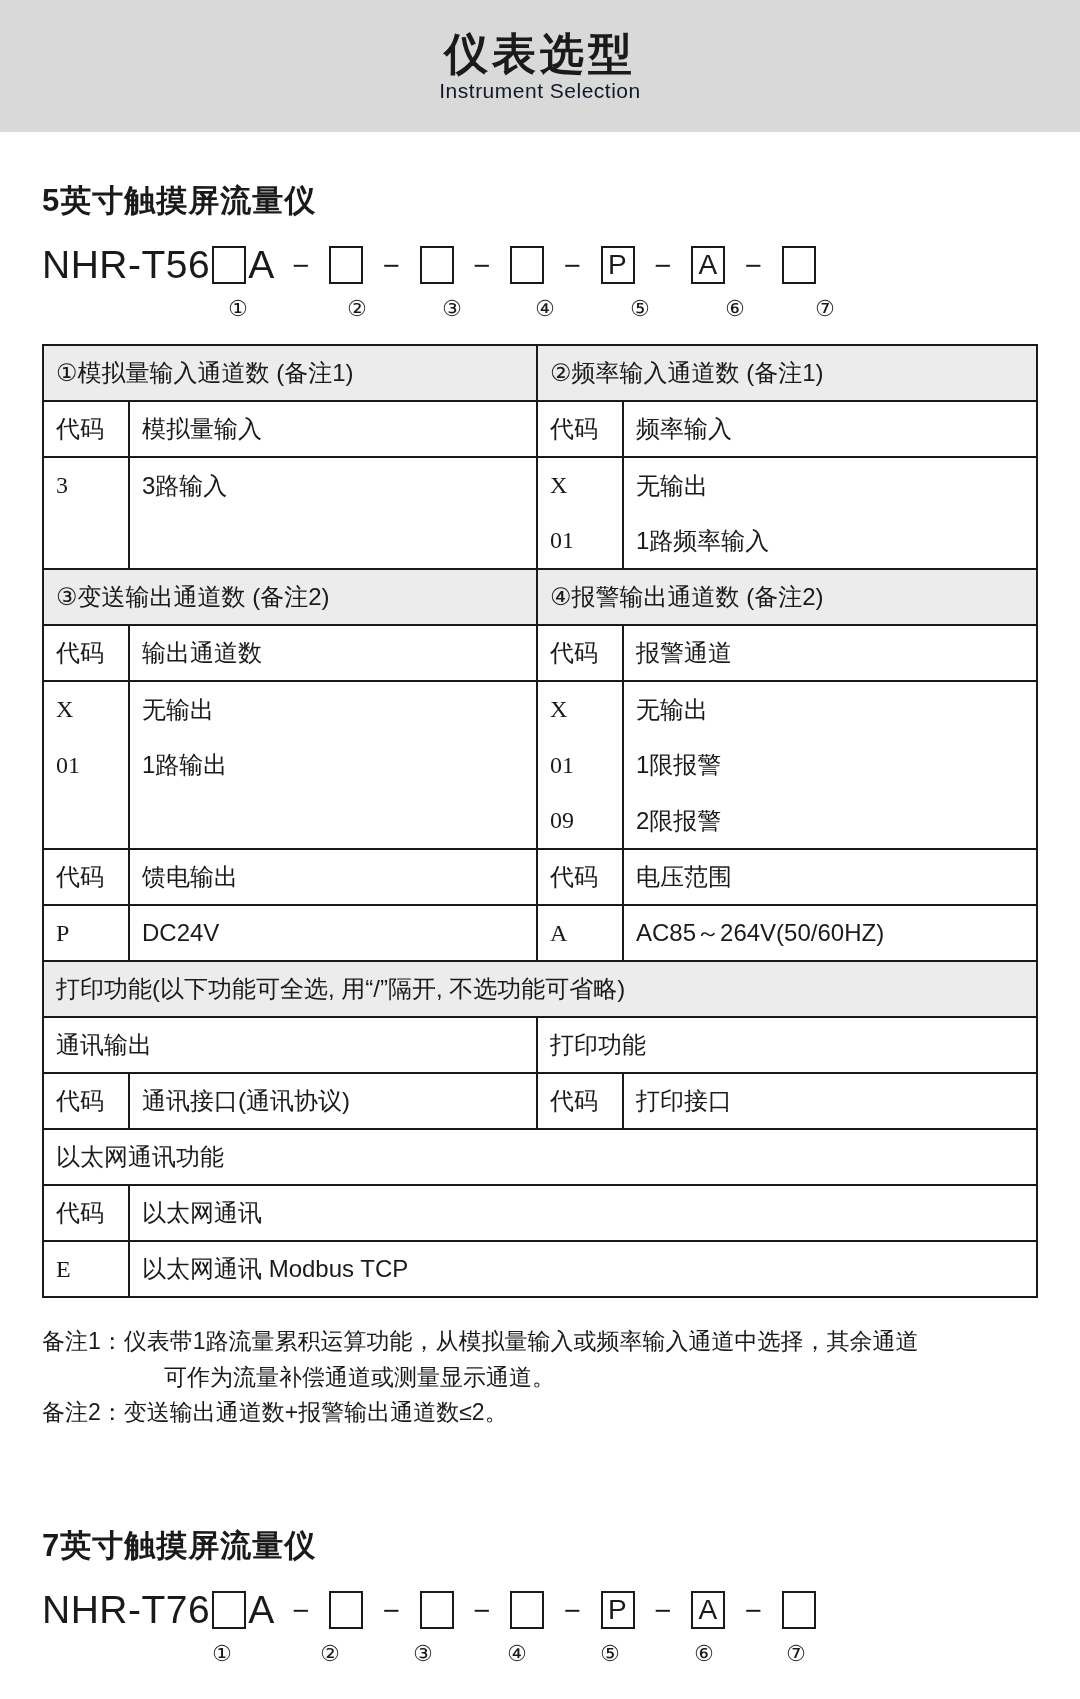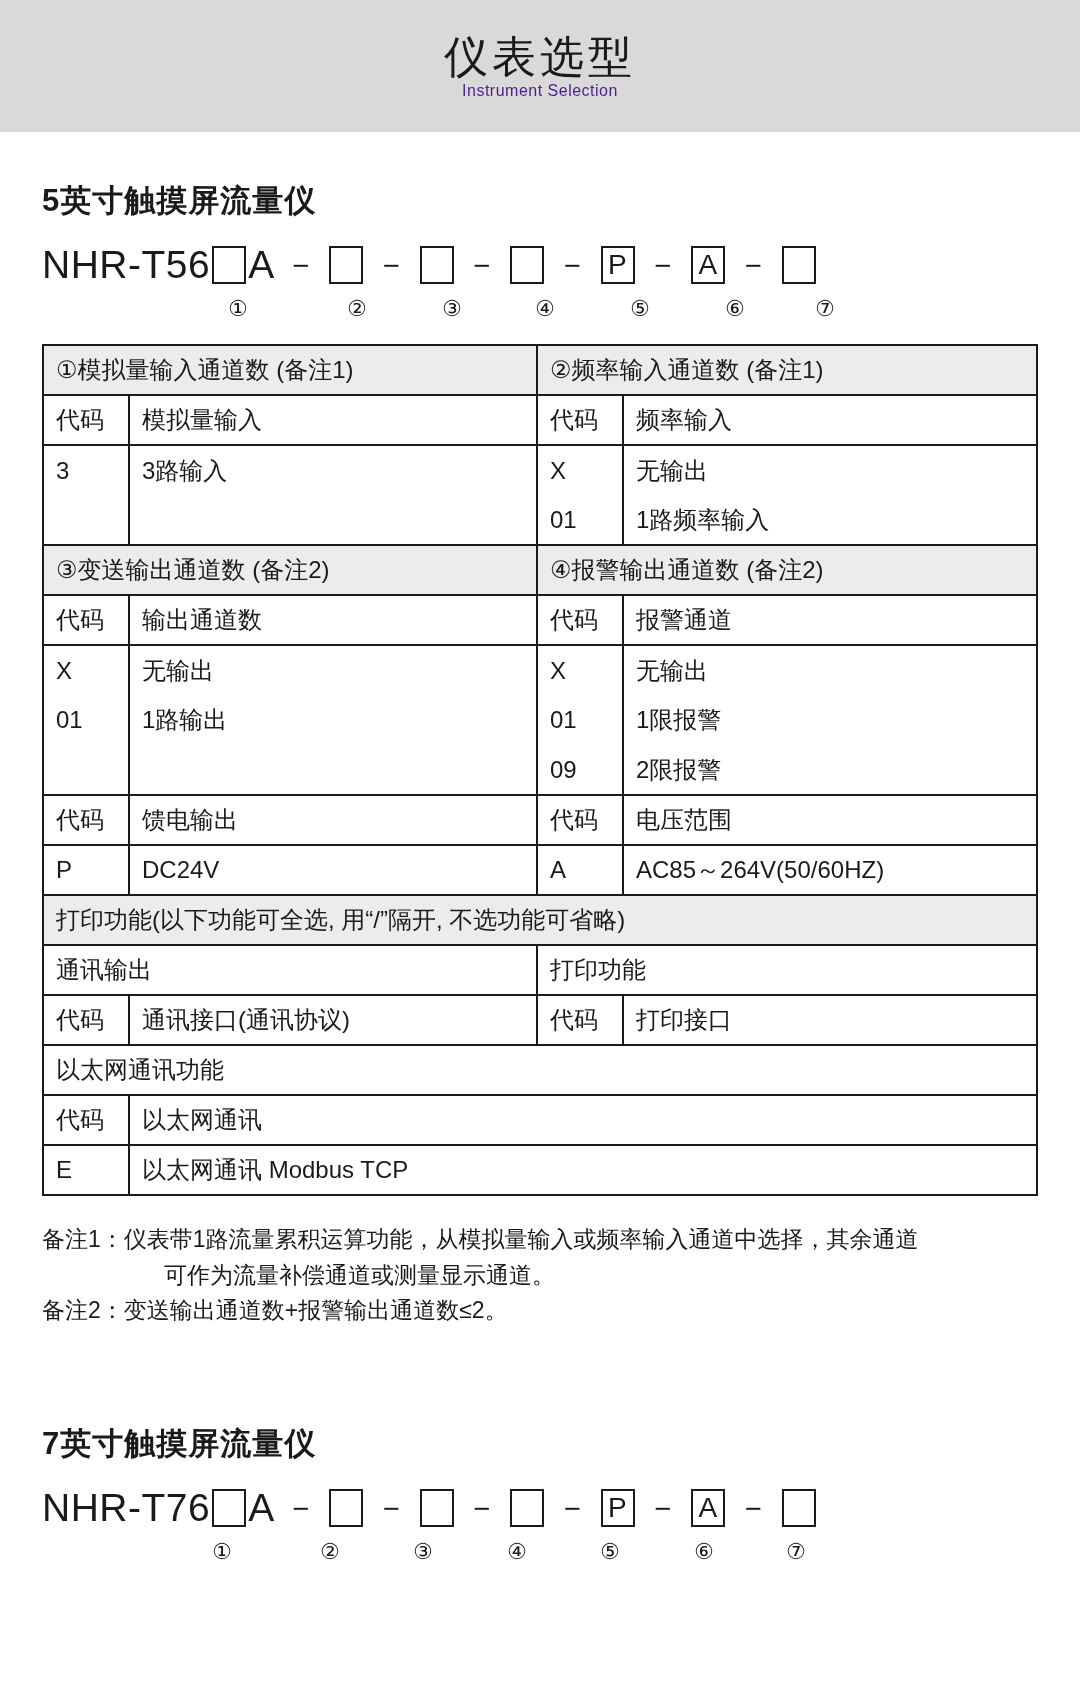--- a/index.html
+++ b/index.html
@@ -17,28 +17,28 @@
     width: 100%;
     height: 132px;
     background: #d9d9d9;
     display: flex;
     flex-direction: column;
     align-items: center;
     justify-content: center;
   }
   .banner-title {
     font-size: 44px;
-    font-weight: normal;
+    font-weight: bold;
     letter-spacing: 4px;
     color: #1a1a1a;
     line-height: 1.15;
   }
   .banner-sub {
-    font-size: 16px;
-    color: #4c1d95;
+    font-size: 21px;
+    color: #0f172a;
     letter-spacing: 0.5px;
   }
 
   
   .section { padding: 0 42px; }
   .sec-title {
     font-size: 31px;
     font-weight: bold;
     margin-top: 48px;
     margin-bottom: 14px;
@@ -81,28 +81,28 @@
     margin-top: 18px;
     table-layout: fixed;
   }
   table.opt td, table.opt th {
     border: 2px solid #1a1a1a;
     padding: 6px 12px;
     font-size: 24px;
     vertical-align: middle;
     text-align: left;
     font-weight: normal;
-    height: 50px;
+    height: 56px;
   }
   .hdr {
     background: #ececec;
     font-weight: bold;
     font-size: 25px;
   }
-  .code-cell { text-align: center; }
+  .code-cell { text-align: center; font-family: Liberation Serif, serif; }
   .sub-hdr { font-weight: bold; }
   .nb { border-bottom: none !important; }
   .nt { border-top: none !important; }
 
   
   .notes {
     margin-top: 26px;
     font-size: 23px;
     line-height: 1.55;
   }

